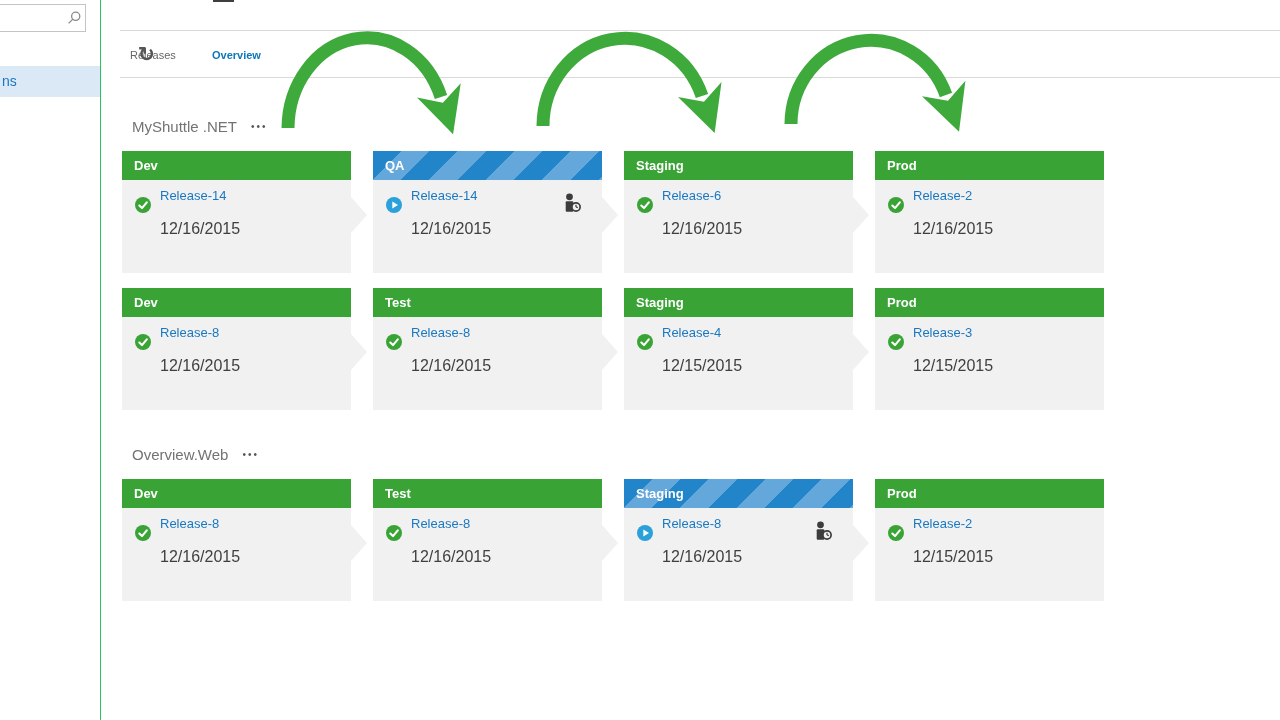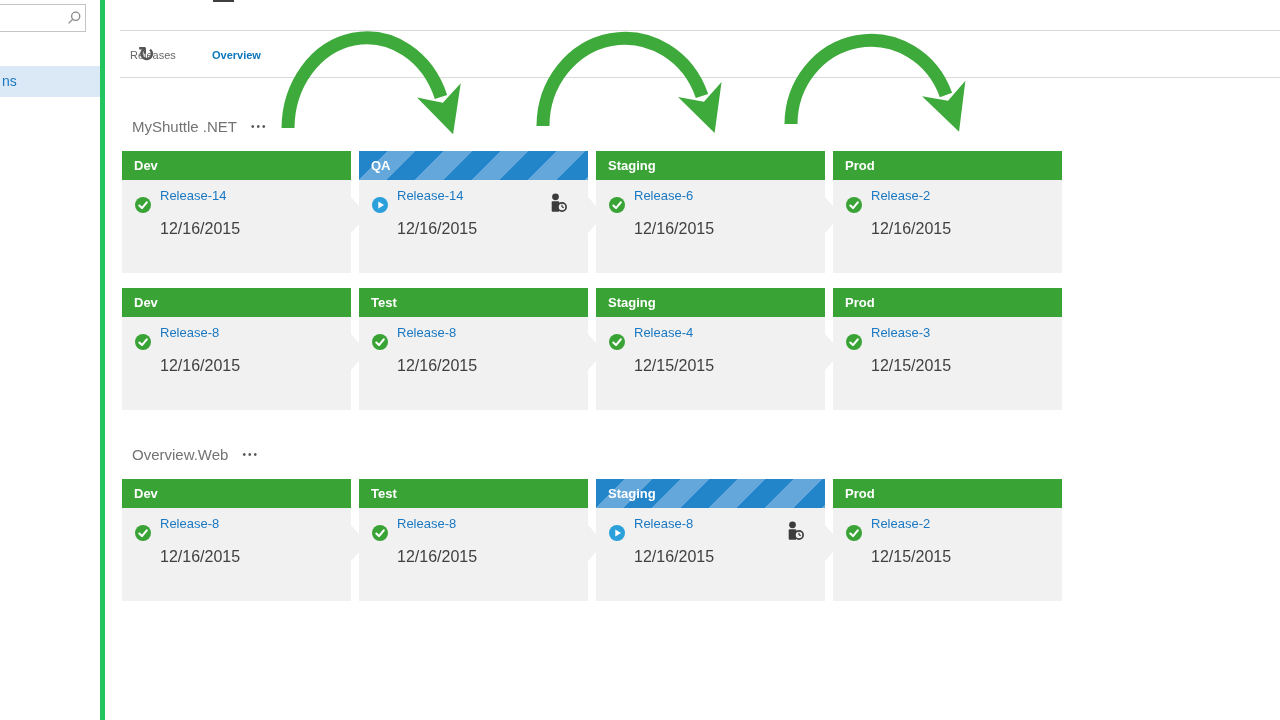--- a/index.html
+++ b/index.html
@@ -2,21 +2,21 @@
 <html><head>
 <meta charset="utf-8">
 <style>
   html,body{margin:0;padding:0;}
   body{
     width:1280px;height:720px;position:relative;overflow:hidden;
     background:#ffffff;font-family:"Liberation Sans",sans-serif;
     -webkit-font-smoothing:antialiased;
   }
   
-  .sidebar{position:absolute;left:0;top:0;width:100px;height:720px;background:#fff;border-right:5px solid #22c55e;}
+  .sidebar{position:absolute;left:0;top:0;width:100px;height:720px;background:#fff;border-right:1px solid #22c55e;}
   .search-box{position:absolute;left:-26px;top:4px;width:112px;height:28px;border:1px solid #c4c4c4;background:#fff;box-sizing:border-box;}
   .search-box input{position:absolute;left:28px;top:0;width:56px;height:100%;border:none;outline:none;font-size:13px;font-family:inherit;color:#333;background:transparent;}
   .search-icon{position:absolute;right:3px;top:5px;width:16px;height:16px;}
   .sidebar-selected{position:absolute;left:0;top:66px;width:100px;height:31px;background:#dbe9f7;color:#1a78c2;font-size:14px;line-height:31px;padding-left:2px;box-sizing:border-box;cursor:pointer;}
   
   .artifact{position:absolute;left:213px;top:0;width:21px;height:2px;background:#3f3f3f;}
   .tab{position:absolute;top:12px;font-size:11px;cursor:pointer;white-space:nowrap;margin-top:37px;}
   .tab-releases{left:130px;color:#666;}
   .tab-overview{left:212px;color:#0d77bd;font-weight:bold;}
   .divider{position:absolute;left:120px;right:0;height:1px;background:#d9d9d9;}
@@ -24,21 +24,21 @@
   .divider-2{top:77px;}
   .refresh-btn{position:absolute;left:138px;top:43px;font-size:20px;font-weight:bold;color:#555;cursor:pointer;line-height:22px;}
   
   .arrows-overlay{position:absolute;left:0;top:0;width:1280px;height:150px;pointer-events:none;z-index:6;}
   
   .groups{position:absolute;left:122px;top:78px;width:990px;}
   .group-title{margin-top:36px;margin-left:10px;height:18px;font-size:15px;line-height:18px;}
   .group:first-child .group-title{margin-top:40px;}
   .project-name{color:#737373;cursor:pointer;}
   .dots{color:#555;font-size:10px;letter-spacing:2px;margin-left:10px;vertical-align:2px;cursor:pointer;}
-  .env-row{display:flex;gap:8px;margin-top:15px;}
+  .env-row{display:flex;gap:22px;margin-top:15px;}
   .env-card{width:229px;cursor:pointer;}
   .env-header{height:29px;line-height:29px;padding-left:12px;box-sizing:border-box;font-size:13px;font-weight:600;color:#fff;background:#3aa336;}
   .env-card.in-progress .env-header{background:repeating-linear-gradient(135deg,#2285c9 0 20px,#64a7da 20px 40px);}
   .env-body{position:relative;height:93px;background:#f1f1f1;}
   .status-icon{position:absolute;left:13px;top:17px;width:16px;height:16px;}
   .release-link{position:absolute;left:38px;top:8px;font-size:13px;color:#1a78c2;text-decoration:none;cursor:pointer;}
   .release-date{position:absolute;left:38px;top:40px;font-size:16px;color:#404040;}
   .approval-icon{position:absolute;right:21px;top:13px;width:18px;height:20px;}
   .chevron{position:absolute;right:-16px;top:17px;width:0;height:0;border-top:18px solid transparent;border-bottom:18px solid transparent;border-left:16px solid #f1f1f1;}
 </style>

